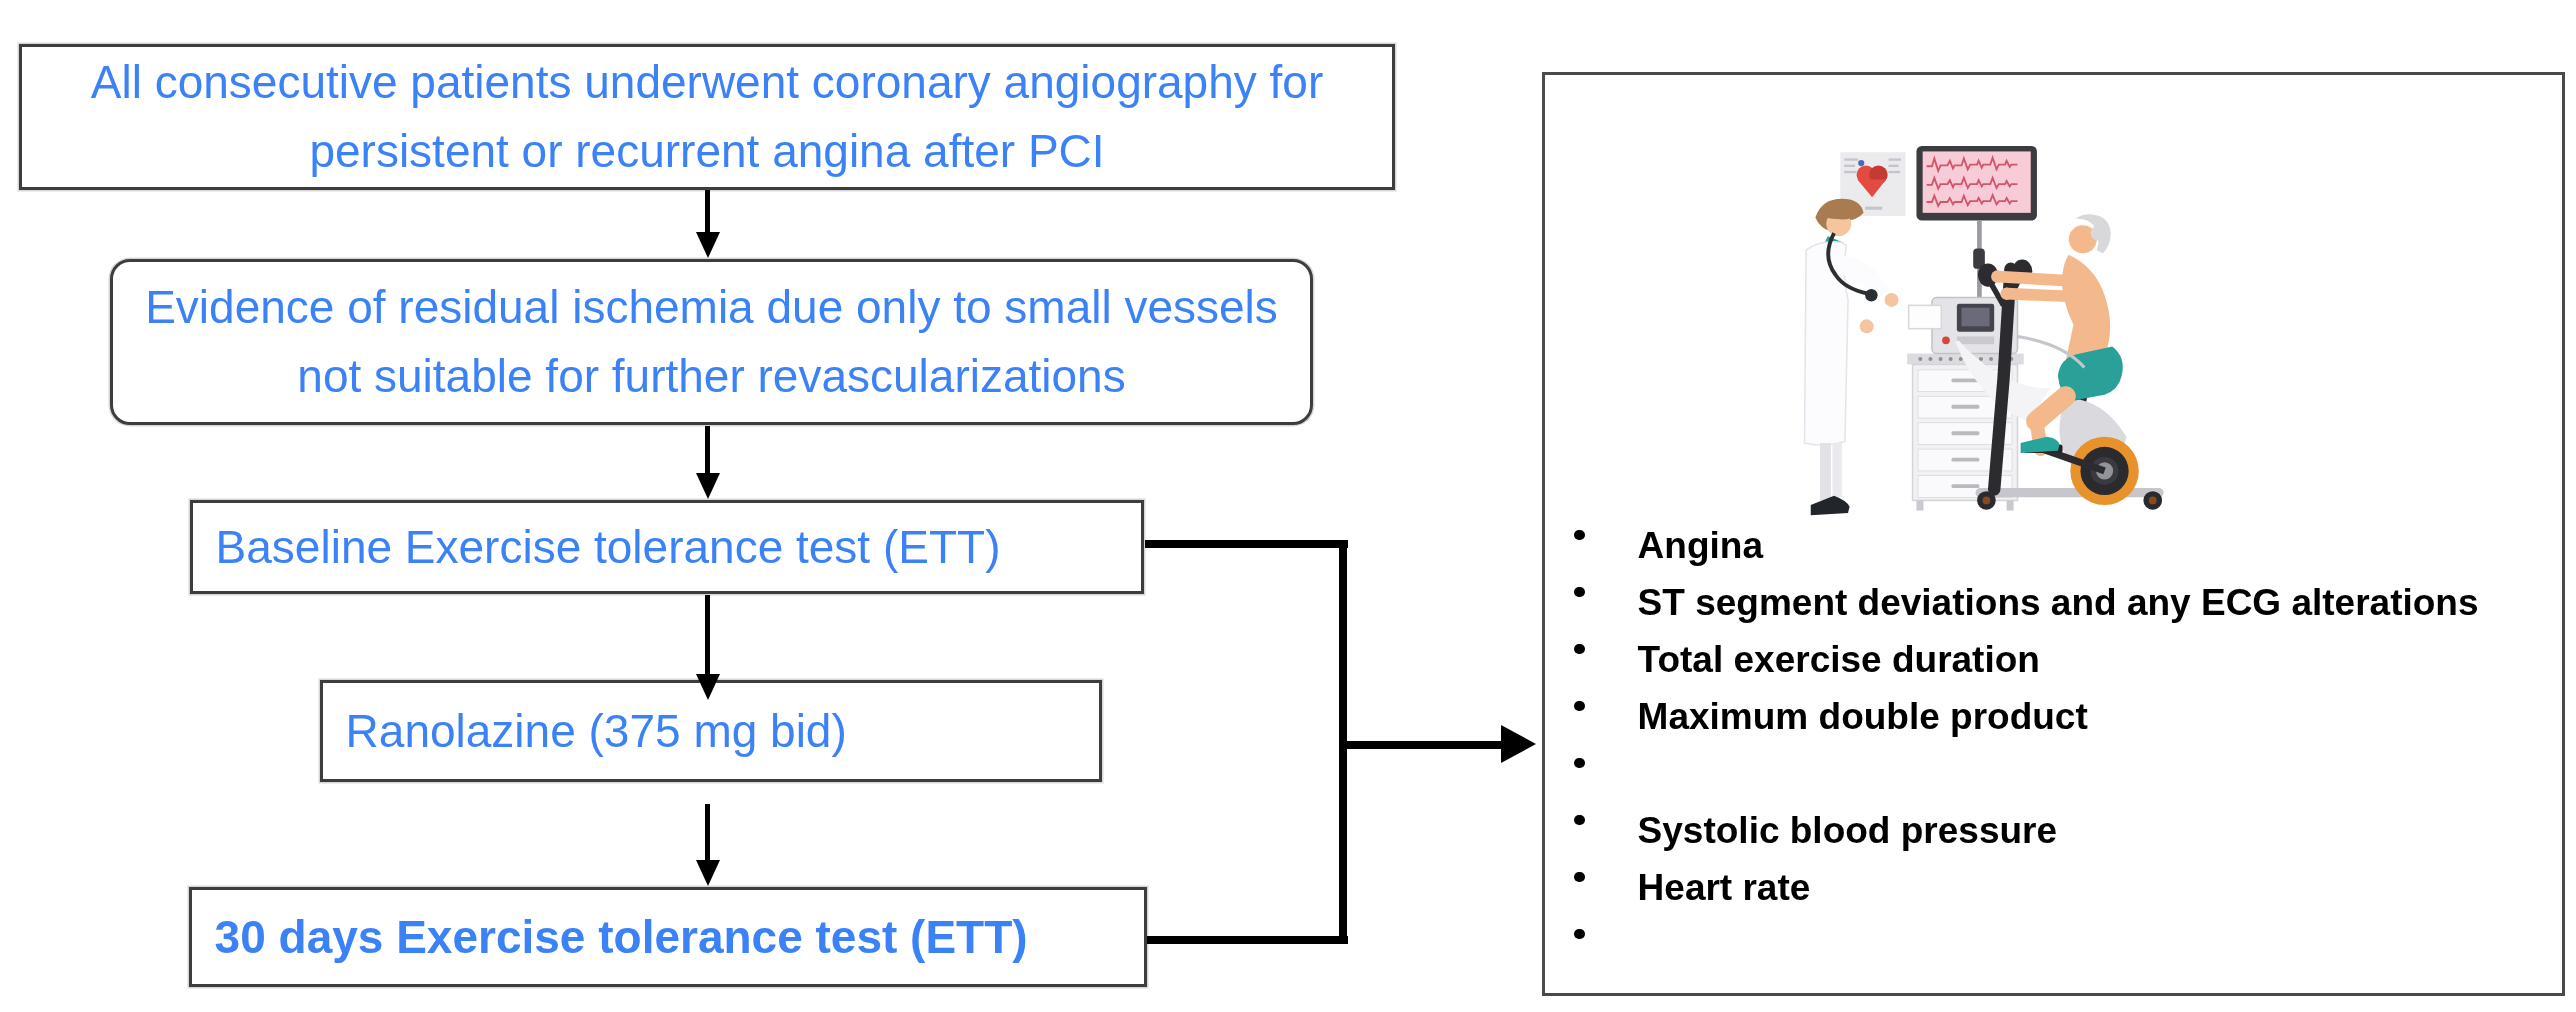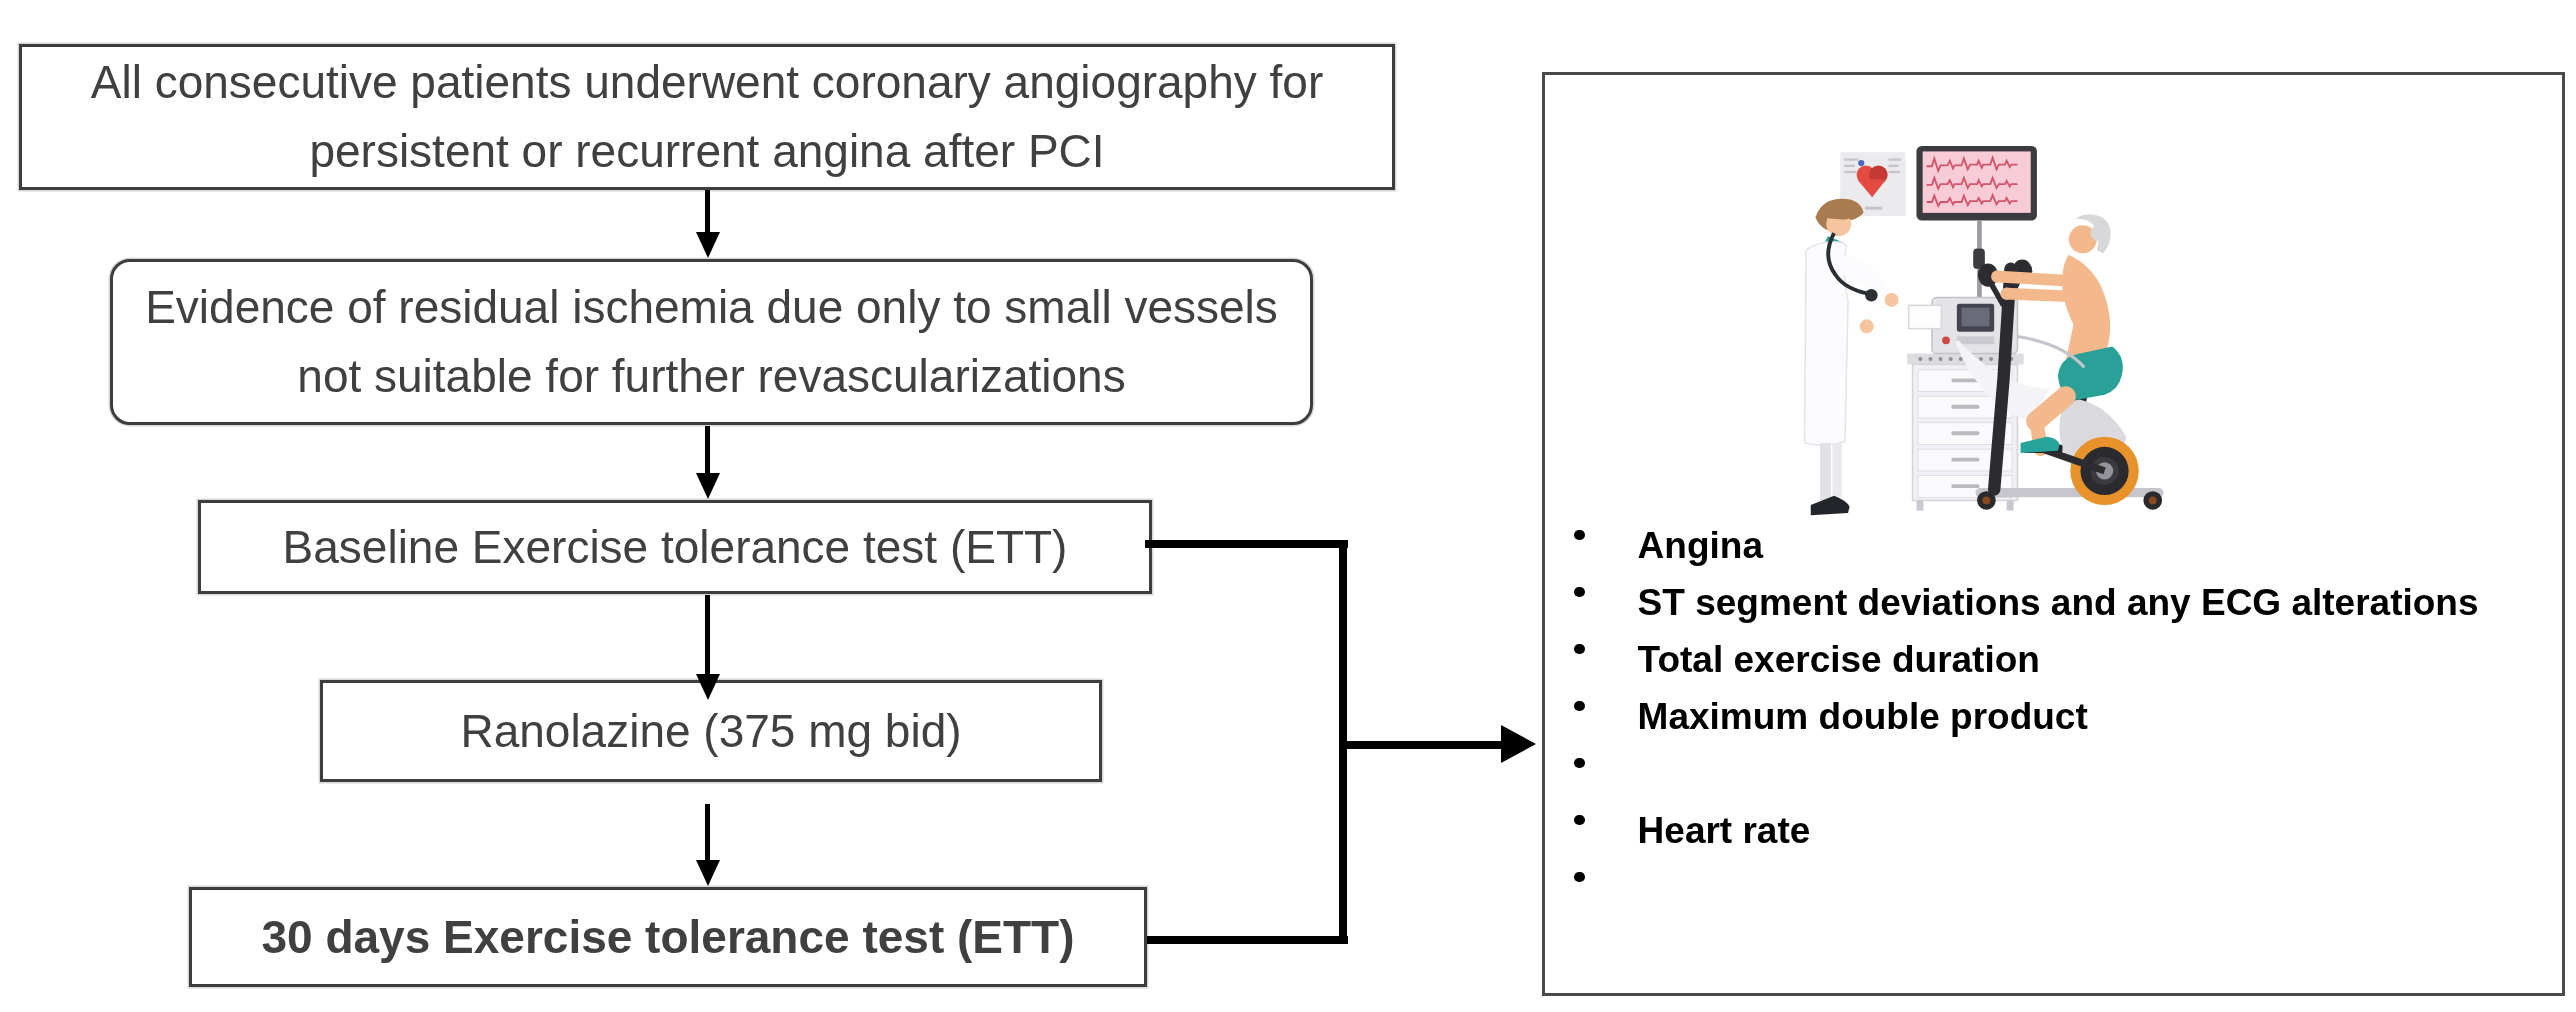--- a/index.html
+++ b/index.html
@@ -14,30 +14,29 @@
 
   
   .flowbox {
     position: absolute;
     box-sizing: border-box;
     border: 3px solid #3d3d3d;
     box-shadow: 0 0 0 1.5px rgba(140,140,140,0.35);
     background: #ffffff;
     display: flex;
     align-items: center;
-    justify-content: center;
     text-align: center;
-    color: #404040;
+    color: #3b82f6;
     font-size: 46px;
     line-height: 1.5;
     padding: 0 22.6px;
   }
   #box1 { left: 19px;  top: 44px;   width: 1376px; height: 146px; }
   #box2 { left: 110px; top: 259px;  width: 1203px; height: 166px; border-radius: 20px; }
-  #box3 { left: 190px; top: 500px;  width: 954px; height: 94px; margin-left: 8px; }
+  #box3 { left: 190px; top: 500px;  width: 954px; height: 94px; }
   #box4 { left: 320px; top: 680px;  width: 782px; height: 102px; }
   #box5 { left: 189px; top: 887px; width: 958px; height: 100px; font-weight: bold; }
 
   
   .vshaft { position: absolute; width: 4.5px; background: #000; left: 705px; }
   .vhead  { position: absolute; width: 0; height: 0; left: 696px;
             border-left: 12px solid transparent; border-right: 12px solid transparent;
             border-top: 26px solid #000; }
   #a1s { top: 190px;  height: 44px; }  #a1h { top: 232px; }
   #a2s { top: 426px;  height: 48px; }  #a2h { top: 473px; }
@@ -251,20 +250,24 @@
       </li>
       <li class="bullet-item">
         <span class="dot"></span>
         <span class="bullet-text">Maximum double product</span>
       </li>
       <li class="bullet-item">
         <span class="dot"></span>
       </li>
       <li class="bullet-item">
         <span class="dot"></span>
+        <span class="bullet-text">Systolic blood pressure</span>
+      </li>
+      <li class="bullet-item">
+        <span class="dot"></span>
         <span class="bullet-text">Heart rate</span>
       </li>
       <li class="bullet-item">
         <span class="dot"></span>
       </li>
     </ul>
   </div>
 
 </div>
 

